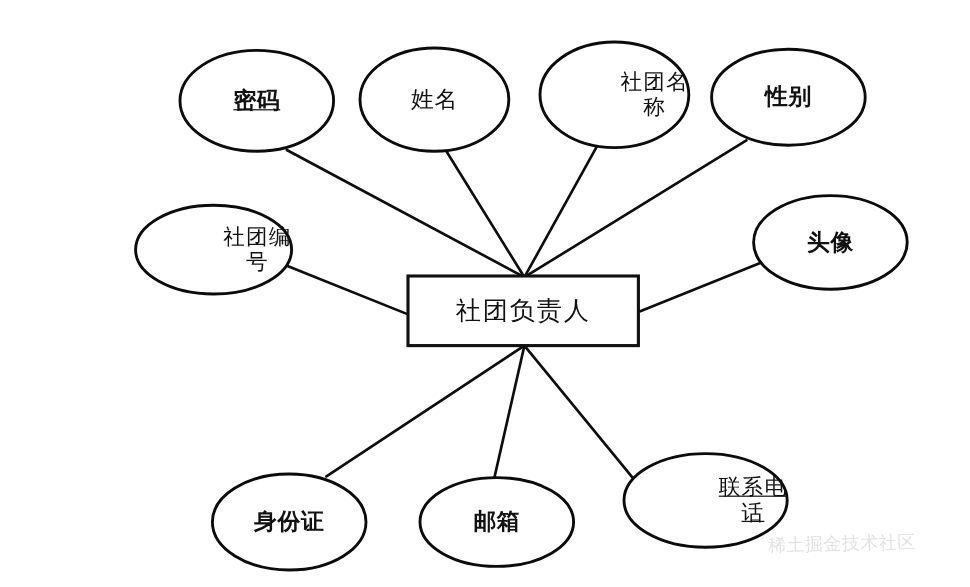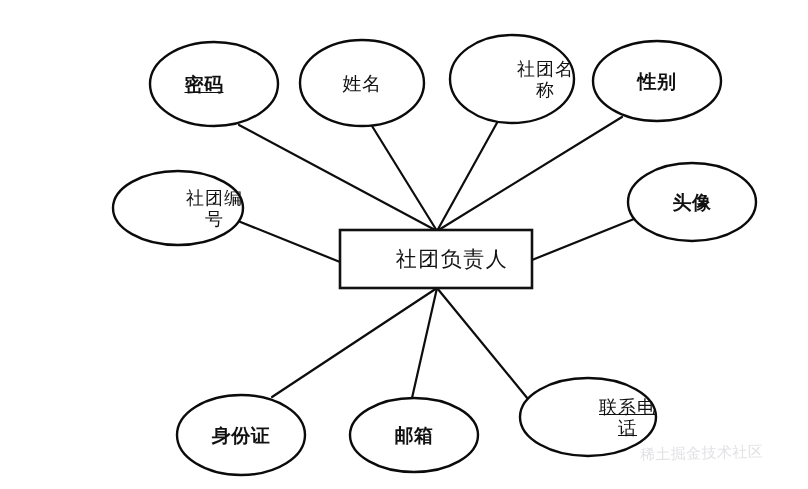--- a/index.html
+++ b/index.html
@@ -107,21 +107,21 @@
         <ellipse cx="178" cy="208" rx="65" ry="37" class="attr-ellipse"></ellipse>
         <ellipse cx="692" cy="202" rx="64" ry="39" class="attr-ellipse"></ellipse>
         <ellipse cx="241" cy="435" rx="64" ry="40" class="attr-ellipse"></ellipse>
         <ellipse cx="414" cy="435" rx="64" ry="37" class="attr-ellipse"></ellipse>
         <ellipse cx="588" cy="417" rx="68" ry="39" class="attr-ellipse"></ellipse>
         <rect x="340" y="230" width="192" height="58" class="entity-rect"></rect>
       </g>
   </svg>
 
   <div id="labels-layer">
-      <div class="node-label attr-label bold" style="left: 140px; top: 42px; width: 128px; height: 84px; text-decoration: underline;">
+      <div class="node-label attr-label bold" style="left: 150px; top: 42px; width: 128px; height: 84px; text-decoration: underline;">
         <div>密码</div>
       </div>
       <div class="node-label attr-label" style="left: 300px; top: 40px; width: 124px; height: 86px;">
         <div>姓名</div>
       </div>
       <div class="node-label attr-label two-line" style="left: 450px; top: 35px; width: 124px; height: 88px;">
         <div>社团名<br>称</div>
       </div>
       <div class="node-label attr-label bold" style="left: 593px; top: 41px; width: 128px; height: 80px; justify-content: center;">
         <div>性别</div>
@@ -134,17 +134,17 @@
       </div>
       <div class="node-label attr-label bold" style="left: 177px; top: 395px; width: 128px; height: 80px;">
         <div>身份证</div>
       </div>
       <div class="node-label attr-label bold" style="left: 350px; top: 398px; width: 128px; height: 74px;">
         <div>邮箱</div>
       </div>
       <div class="node-label attr-label two-line" style="left: 520px; top: 378px; width: 136px; height: 78px; text-decoration: underline;">
         <div>联系电<br>话</div>
       </div>
-      <div class="node-label entity-label" style="left: 340px; top: 230px; width: 192px; height: 58px; padding-left: 16px;">社团负责人</div>
+      <div class="node-label entity-label" style="left: 340px; top: 230px; width: 192px; height: 58px;">社团负责人</div>
     </div>
 
   <div class="watermark wm-back" style="left:640px; top:444px;">稀土掘金技术社区</div>
 </div>
 
 </body></html>

